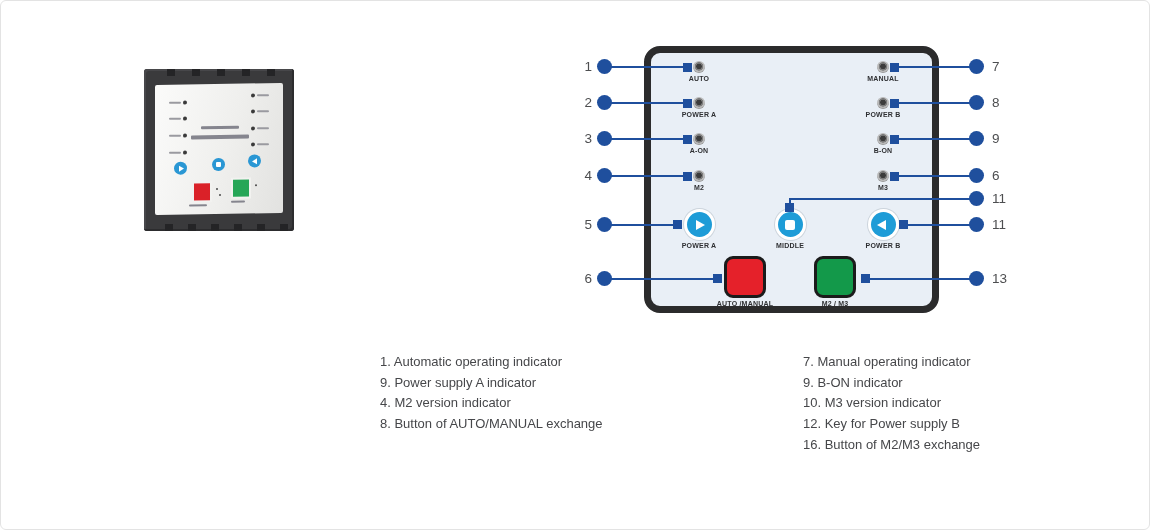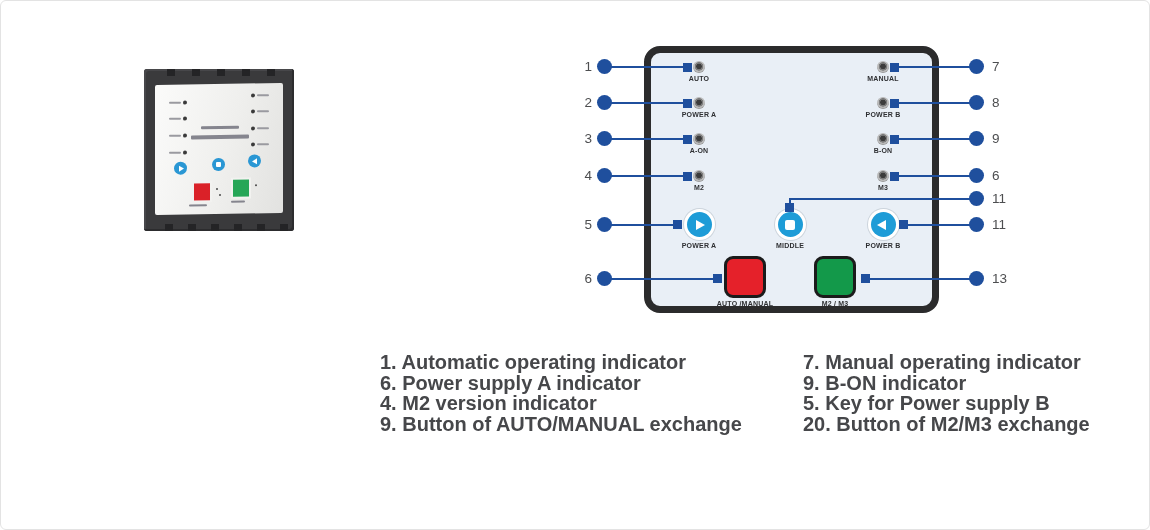--- a/index.html
+++ b/index.html
@@ -90,21 +90,21 @@
   #co10{left:968px;top:167px} #co11{left:968px;top:190px} #co12{left:968px;top:216px}
   #co13{left:968px;top:270px}
 
   .num{ position:absolute; font-size:13.5px; line-height:16px; color:#4d4e50; }
   .numL{ left:553px; width:38px; text-align:right; }
   .numR{ left:991px; }
   #nu1{top:58px} #nu2{top:94px} #nu3{top:130px} #nu4{top:167px} #nu5{top:216px} #nu6{top:270px}
   #nu7{top:58px} #nu8{top:94px} #nu9{top:130px} #nu10{top:167px} #nu11{top:190px} #nu12{top:216px} #nu13{top:270px}
 
   
-  .legend-col{ position:absolute; top:351px; font-size:20px; color:#46474a;font-weight:bold; }
+  .legend-col{ position:absolute; top:351px; font-size:13px; color:#46474a; }
   .legend-col .lline{ line-height:20.7px; white-space:nowrap; }
   .legend-left{ left:379px; }
   .legend-right{ left:802px; }
 </style>
 </head>
 <body>
 
 <div class="page">
 
   <div class="photo">
@@ -280,24 +280,25 @@
   <div class="num numR" id="nu7">7</div>
   <div class="num numR" id="nu8">8</div>
   <div class="num numR" id="nu9">9</div>
   <div class="num numR" id="nu10">6</div>
   <div class="num numR" id="nu11">11</div>
   <div class="num numR" id="nu12">11</div>
   <div class="num numR" id="nu13">13</div>
 
   <div class="legend-col legend-left">
     <div class="lline">1. Automatic operating indicator</div>
-    <div class="lline">6. Power supply A indicator</div>
+    <div class="lline">9. Power supply A indicator</div>
     <div class="lline">4. M2 version indicator</div>
-    <div class="lline">9. Button of AUTO/MANUAL exchange</div>
+    <div class="lline">8. Button of AUTO/MANUAL exchange</div>
   </div>
   <div class="legend-col legend-right">
     <div class="lline">7. Manual operating indicator</div>
     <div class="lline">9. B-ON indicator</div>
-    <div class="lline">5. Key for Power supply B</div>
-    <div class="lline">20. Button of M2/M3 exchange</div>
+    <div class="lline">10. M3 version indicator</div>
+    <div class="lline">12. Key for Power supply B</div>
+    <div class="lline">16. Button of M2/M3 exchange</div>
   </div>
 
 </div>
 
 </body></html>

